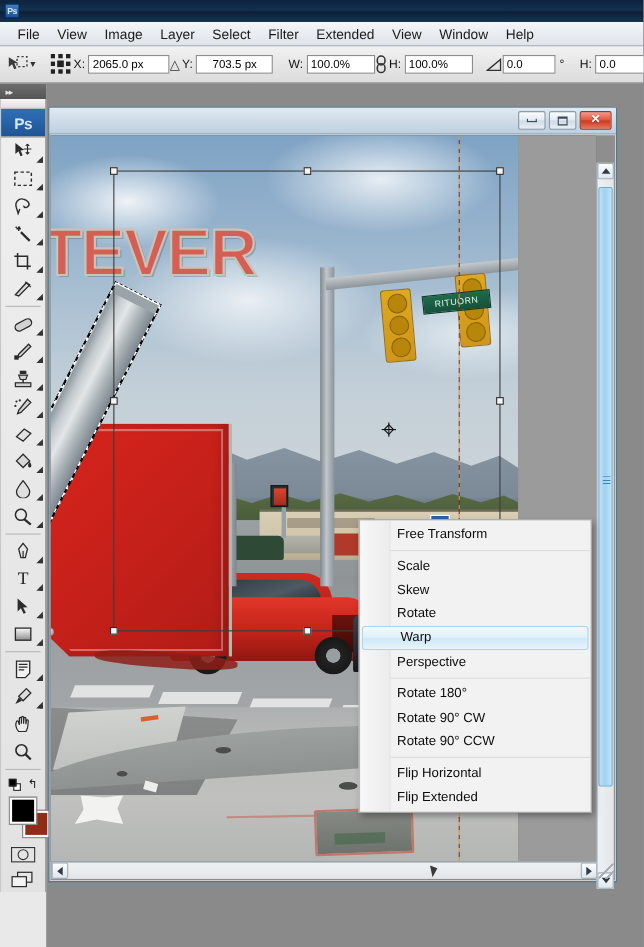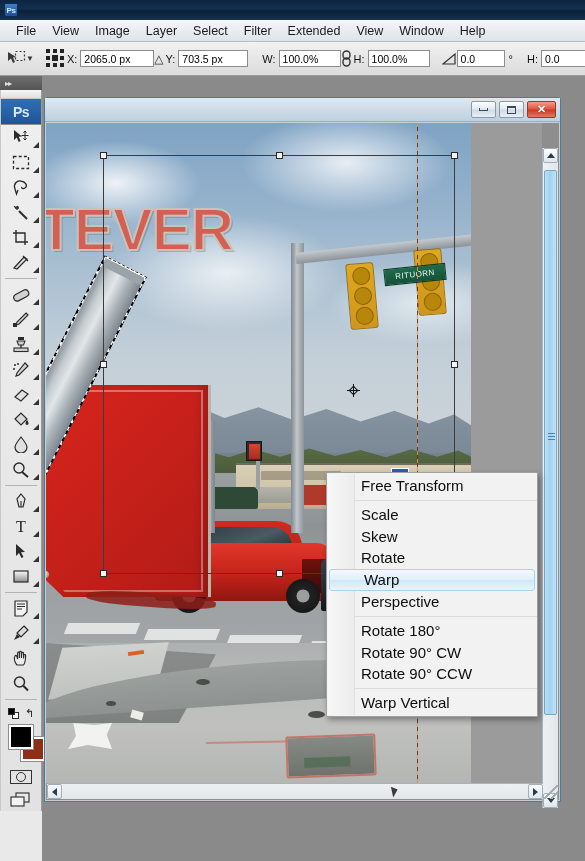--- a/index.html
+++ b/index.html
@@ -53,21 +53,21 @@
     color:#333; font-size:8px;
   }
   .opt-sep { width:1px; height:22px; background:#b0b0b0; margin:0 6px; }
   .opt-label { font-size:11px; color:#111; margin:0 3px 0 2px; white-space:nowrap; }
   .opt-input {
     height:17px; background:#fff; border:1px solid #8d8d8d;
     font-family:"Liberation Sans",sans-serif; font-size:10.5px; color:#000;
     padding:0 3px; line-height:15px;
   }
   .w-xl { width:74px; }
-  .w-lg { width:70px; }
+  .w-lg { width:70px;text-align:center; }
   .w-md { width:62px; }
   .w-sm { width:48px; }
   .opt-deg { font-size:11px; color:#111; margin:0 4px; }
 
   
   .tool-col {
     position:absolute; left:0; top:76px; width:42px; height:785px;
     background:#e9e9e9;
   }
   .tool-collapse {
@@ -518,21 +518,21 @@
     padding:2px 0;
     z-index:60;
   }
   .ctx-gutter {
     position:absolute; left:1px; top:1px; bottom:1px; width:27px;
     background:linear-gradient(90deg,#f7f7f7,#ececec);
     border-right:1px solid #e0e0e0;
   }
   .ctx-item {
     position:relative; height:21.8px; line-height:21.8px;
-    padding-left:34px; font-size:15px; color:#0c0c0c;
+    padding-left:34px; font-size:12px; color:#0c0c0c;
     white-space:nowrap; cursor:default; z-index:2;
   }
   .ctx-item.sel {
     background:linear-gradient(180deg,#f2f9fd 0%, #dff0fa 48%, #cfe8f7 52%, #e6f4fc 100%);
     border:1px solid #a8d4ec; border-radius:3px;
     margin:0 2px; height:21.8px; line-height:19.8px;
     box-shadow: inset 0 0 1px #fff;
   }
   .ctx-sep {
     height:1px; background:#dcdcdc; margin:3px 0 3px 28px; z-index:2; position:relative;
@@ -1007,16 +1007,17 @@
     <div class="ctx-item">Rotate</div>
     <div class="ctx-item sel">Warp</div>
     <div class="ctx-item">Perspective</div>
     <div class="ctx-sep"></div>
 
     <div class="ctx-item">Rotate 180°</div>
     <div class="ctx-item">Rotate 90° CW</div>
     <div class="ctx-item">Rotate 90° CCW</div>
     <div class="ctx-sep"></div>
 
-    <div class="ctx-item">Warp Vertical</div>
+    <div class="ctx-item">Flip Horizontal</div>
+    <div class="ctx-item">Flip Extended</div>
   </div>
 
 </div>
 
 </body></html>

